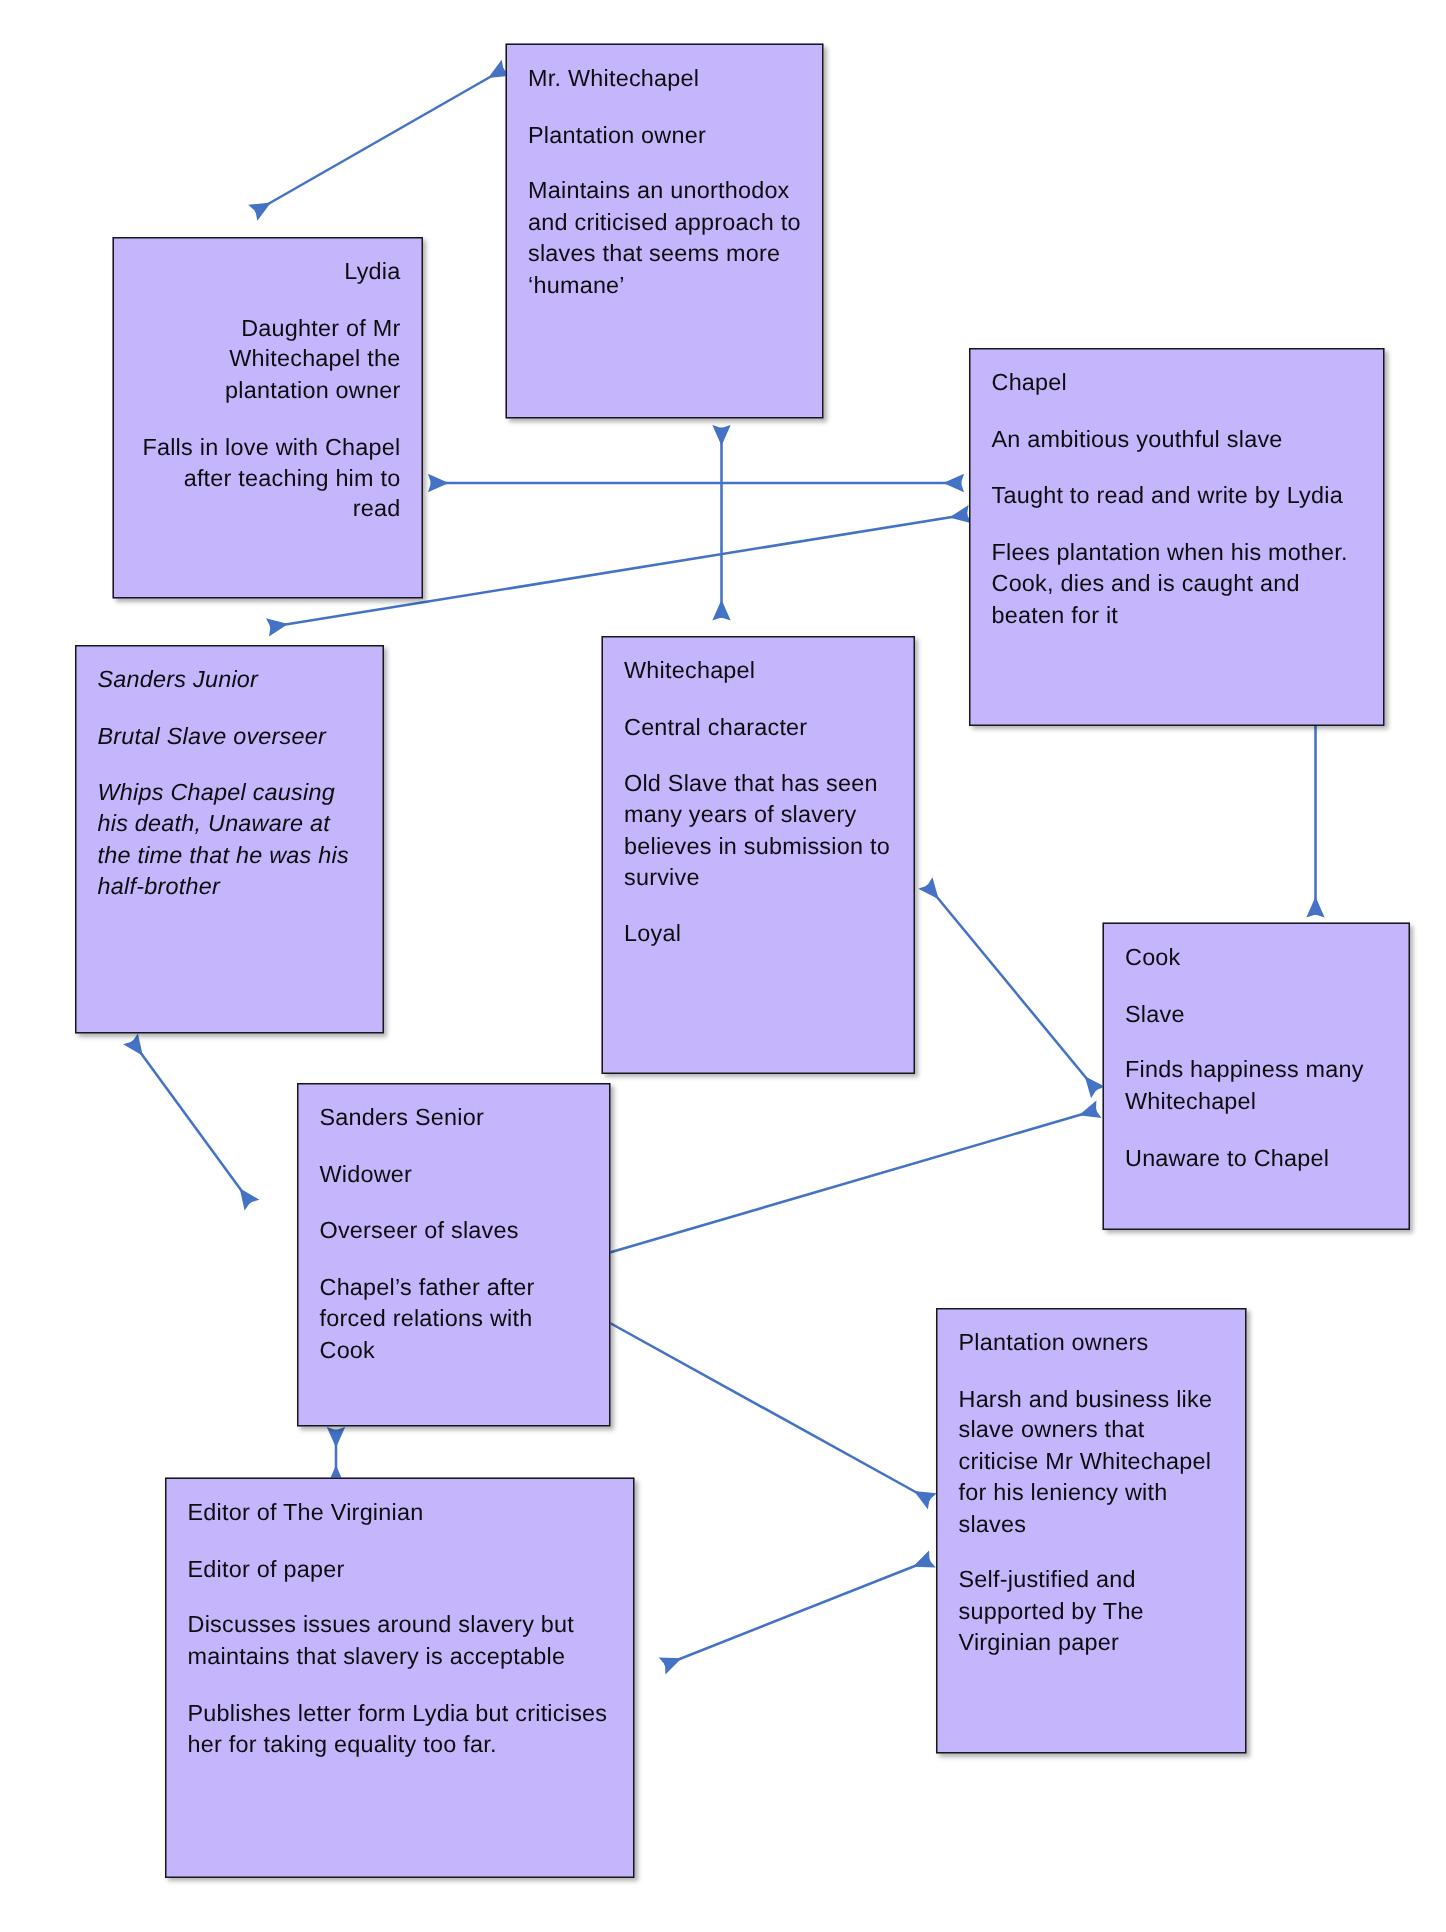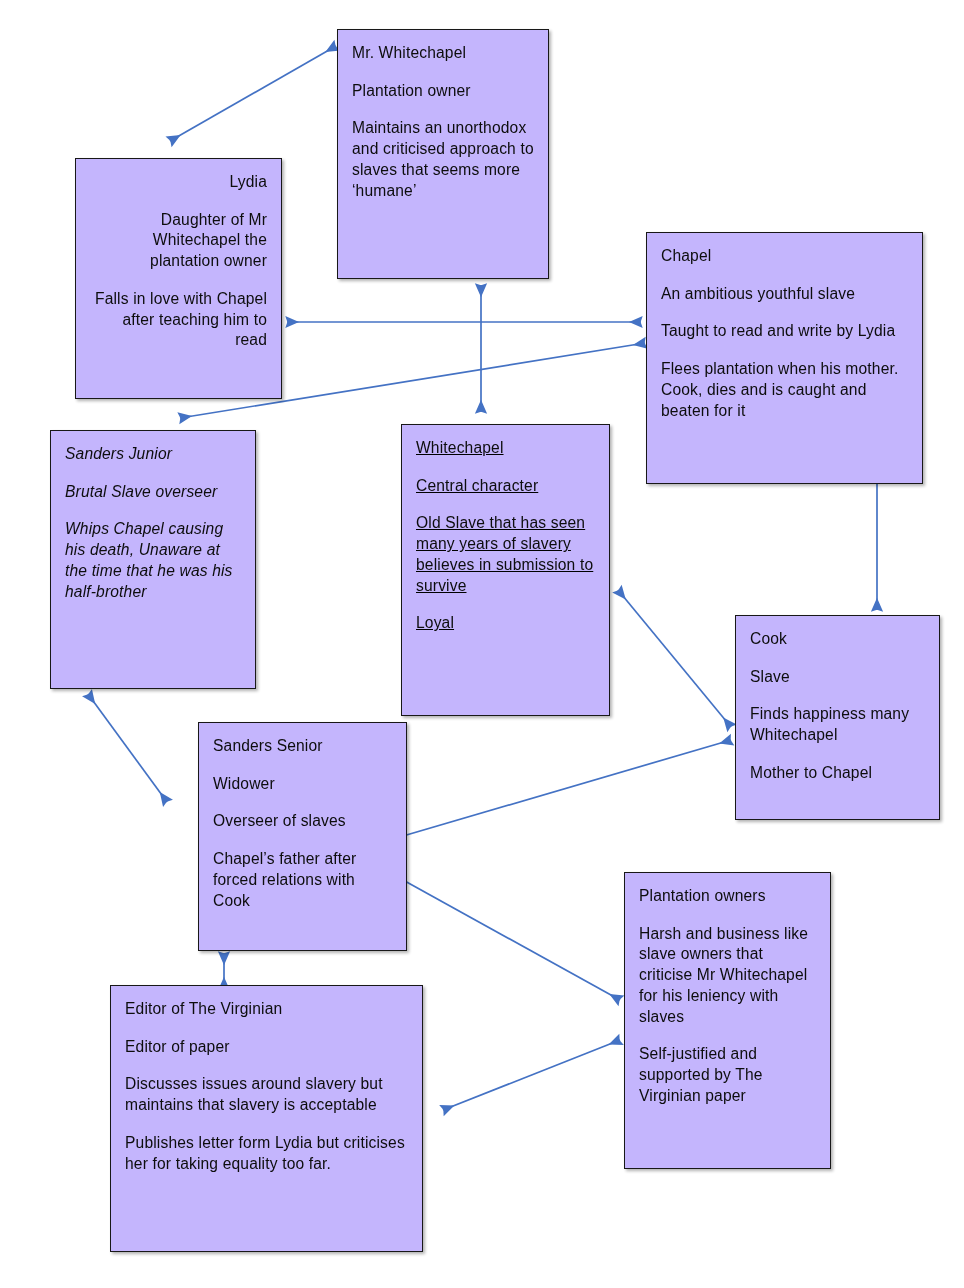--- a/index.html
+++ b/index.html
@@ -43,21 +43,21 @@
     letter-spacing: 0.01em;
   }
   .node p:last-child {
     margin-bottom: 0;
   }
   
   #node-mr-whitechapel { left: 337px;  top: 29px;   width: 212px; height: 250px; }
   #node-lydia          { left: 75px;   top: 158px;  width: 207px; height: 241px; text-align: right; }
   #node-chapel         { left: 646px;  top: 192px;  width: 277px; height: 252px; margin-top: 40px; }
   #node-sanders-junior { left: 50px;   top: 430px;  width: 206px; height: 259px; font-style: italic; }
-  #node-whitechapel    { left: 401px;  top: 424px;  width: 209px; height: 292px; text-decoration: underline; }
+  #node-whitechapel    { left: 401px;  top: 424px;  width: 209px; height: 292px; }
   #node-cook           { left: 735px;  top: 615px;  width: 205px; height: 205px; }
   #node-sanders-senior { left: 170px;  top: 722px;  width: 209px; height: 229px; margin-left: 28px; }
   #node-plantation-owners { left: 624px; top: 872px; width: 207px; height: 297px; }
   #node-editor         { left: 110px;  top: 985px;  width: 313px; height: 267px; }
 </style>
 </head>
 <body>
 
 <div id="canvas">
 
@@ -115,21 +115,21 @@
     <p>Whitechapel</p>
     <p>Central character</p>
     <p>Old Slave that has seen many years of slavery believes in submission to survive</p>
     <p>Loyal</p>
   </div>
 
   <div class="node" id="node-cook">
     <p>Cook</p>
     <p>Slave</p>
     <p>Finds happiness many Whitechapel</p>
-    <p>Mother to Chapel</p>
+    <p>Unaware to Chapel</p>
   </div>
 
   <div class="node" id="node-sanders-senior">
     <p>Sanders Senior</p>
     <p>Widower</p>
     <p>Overseer of slaves</p>
     <p>Chapel’s father after forced relations with Cook</p>
   </div>
 
   <div class="node" id="node-plantation-owners">

